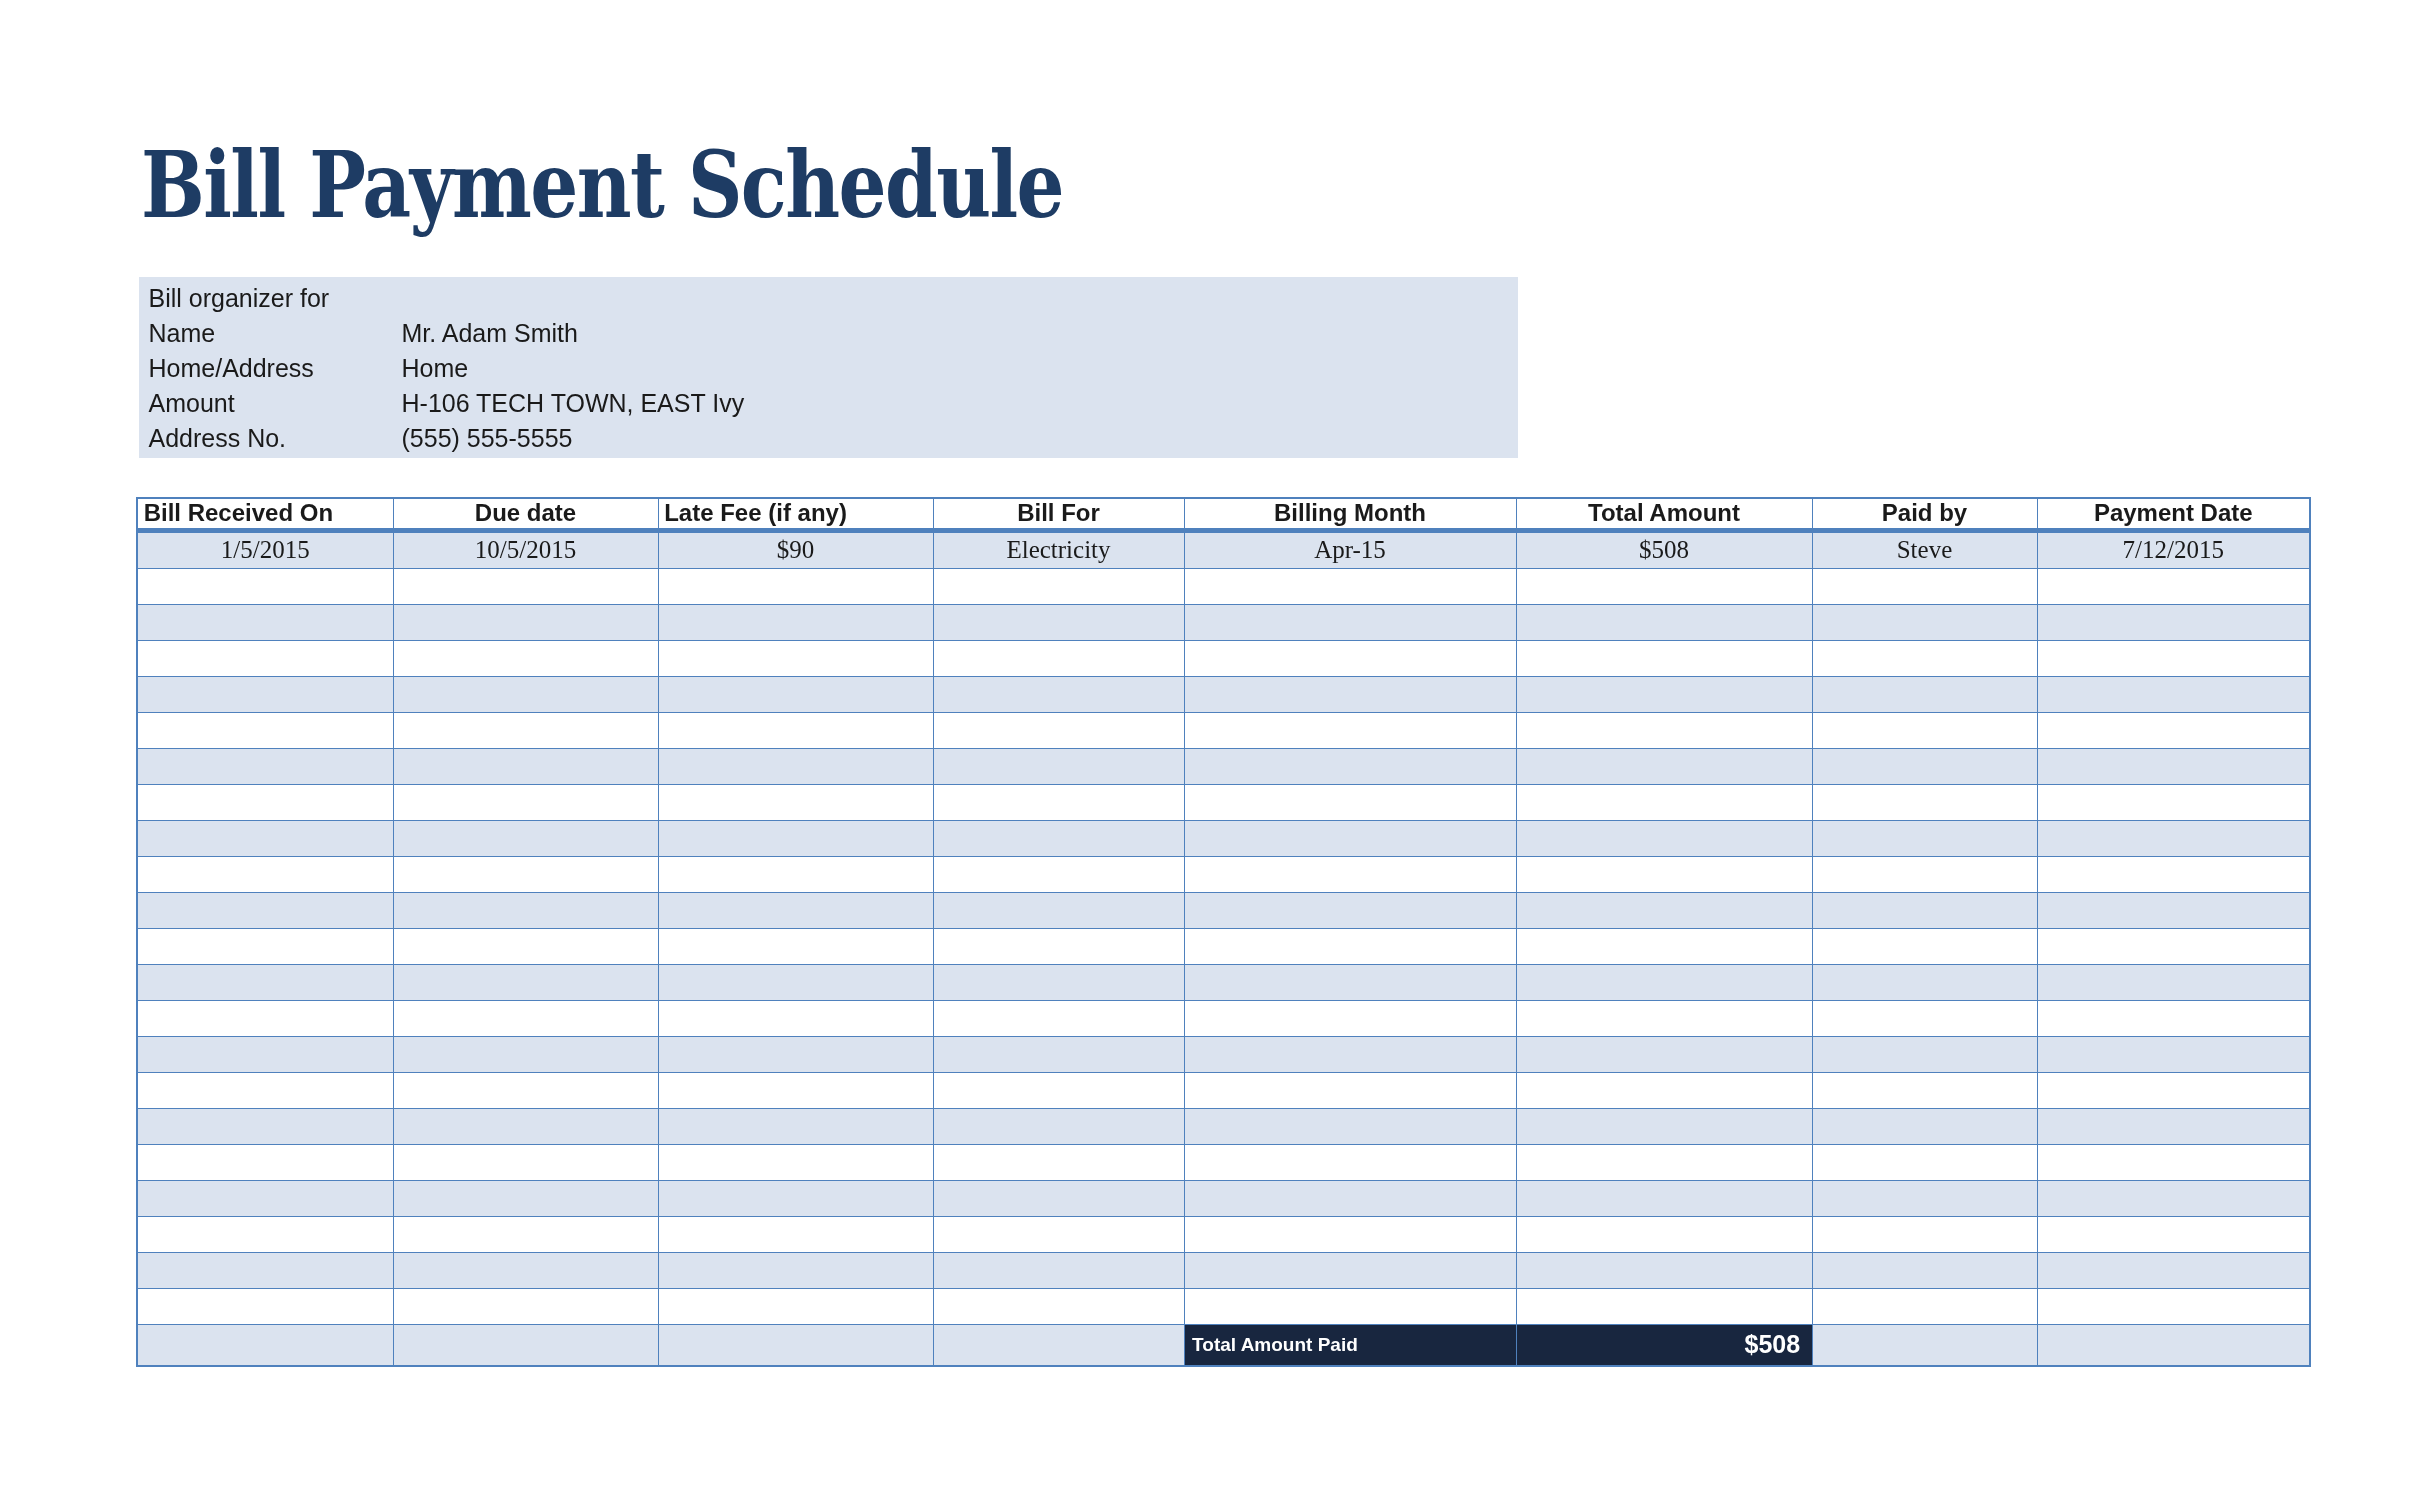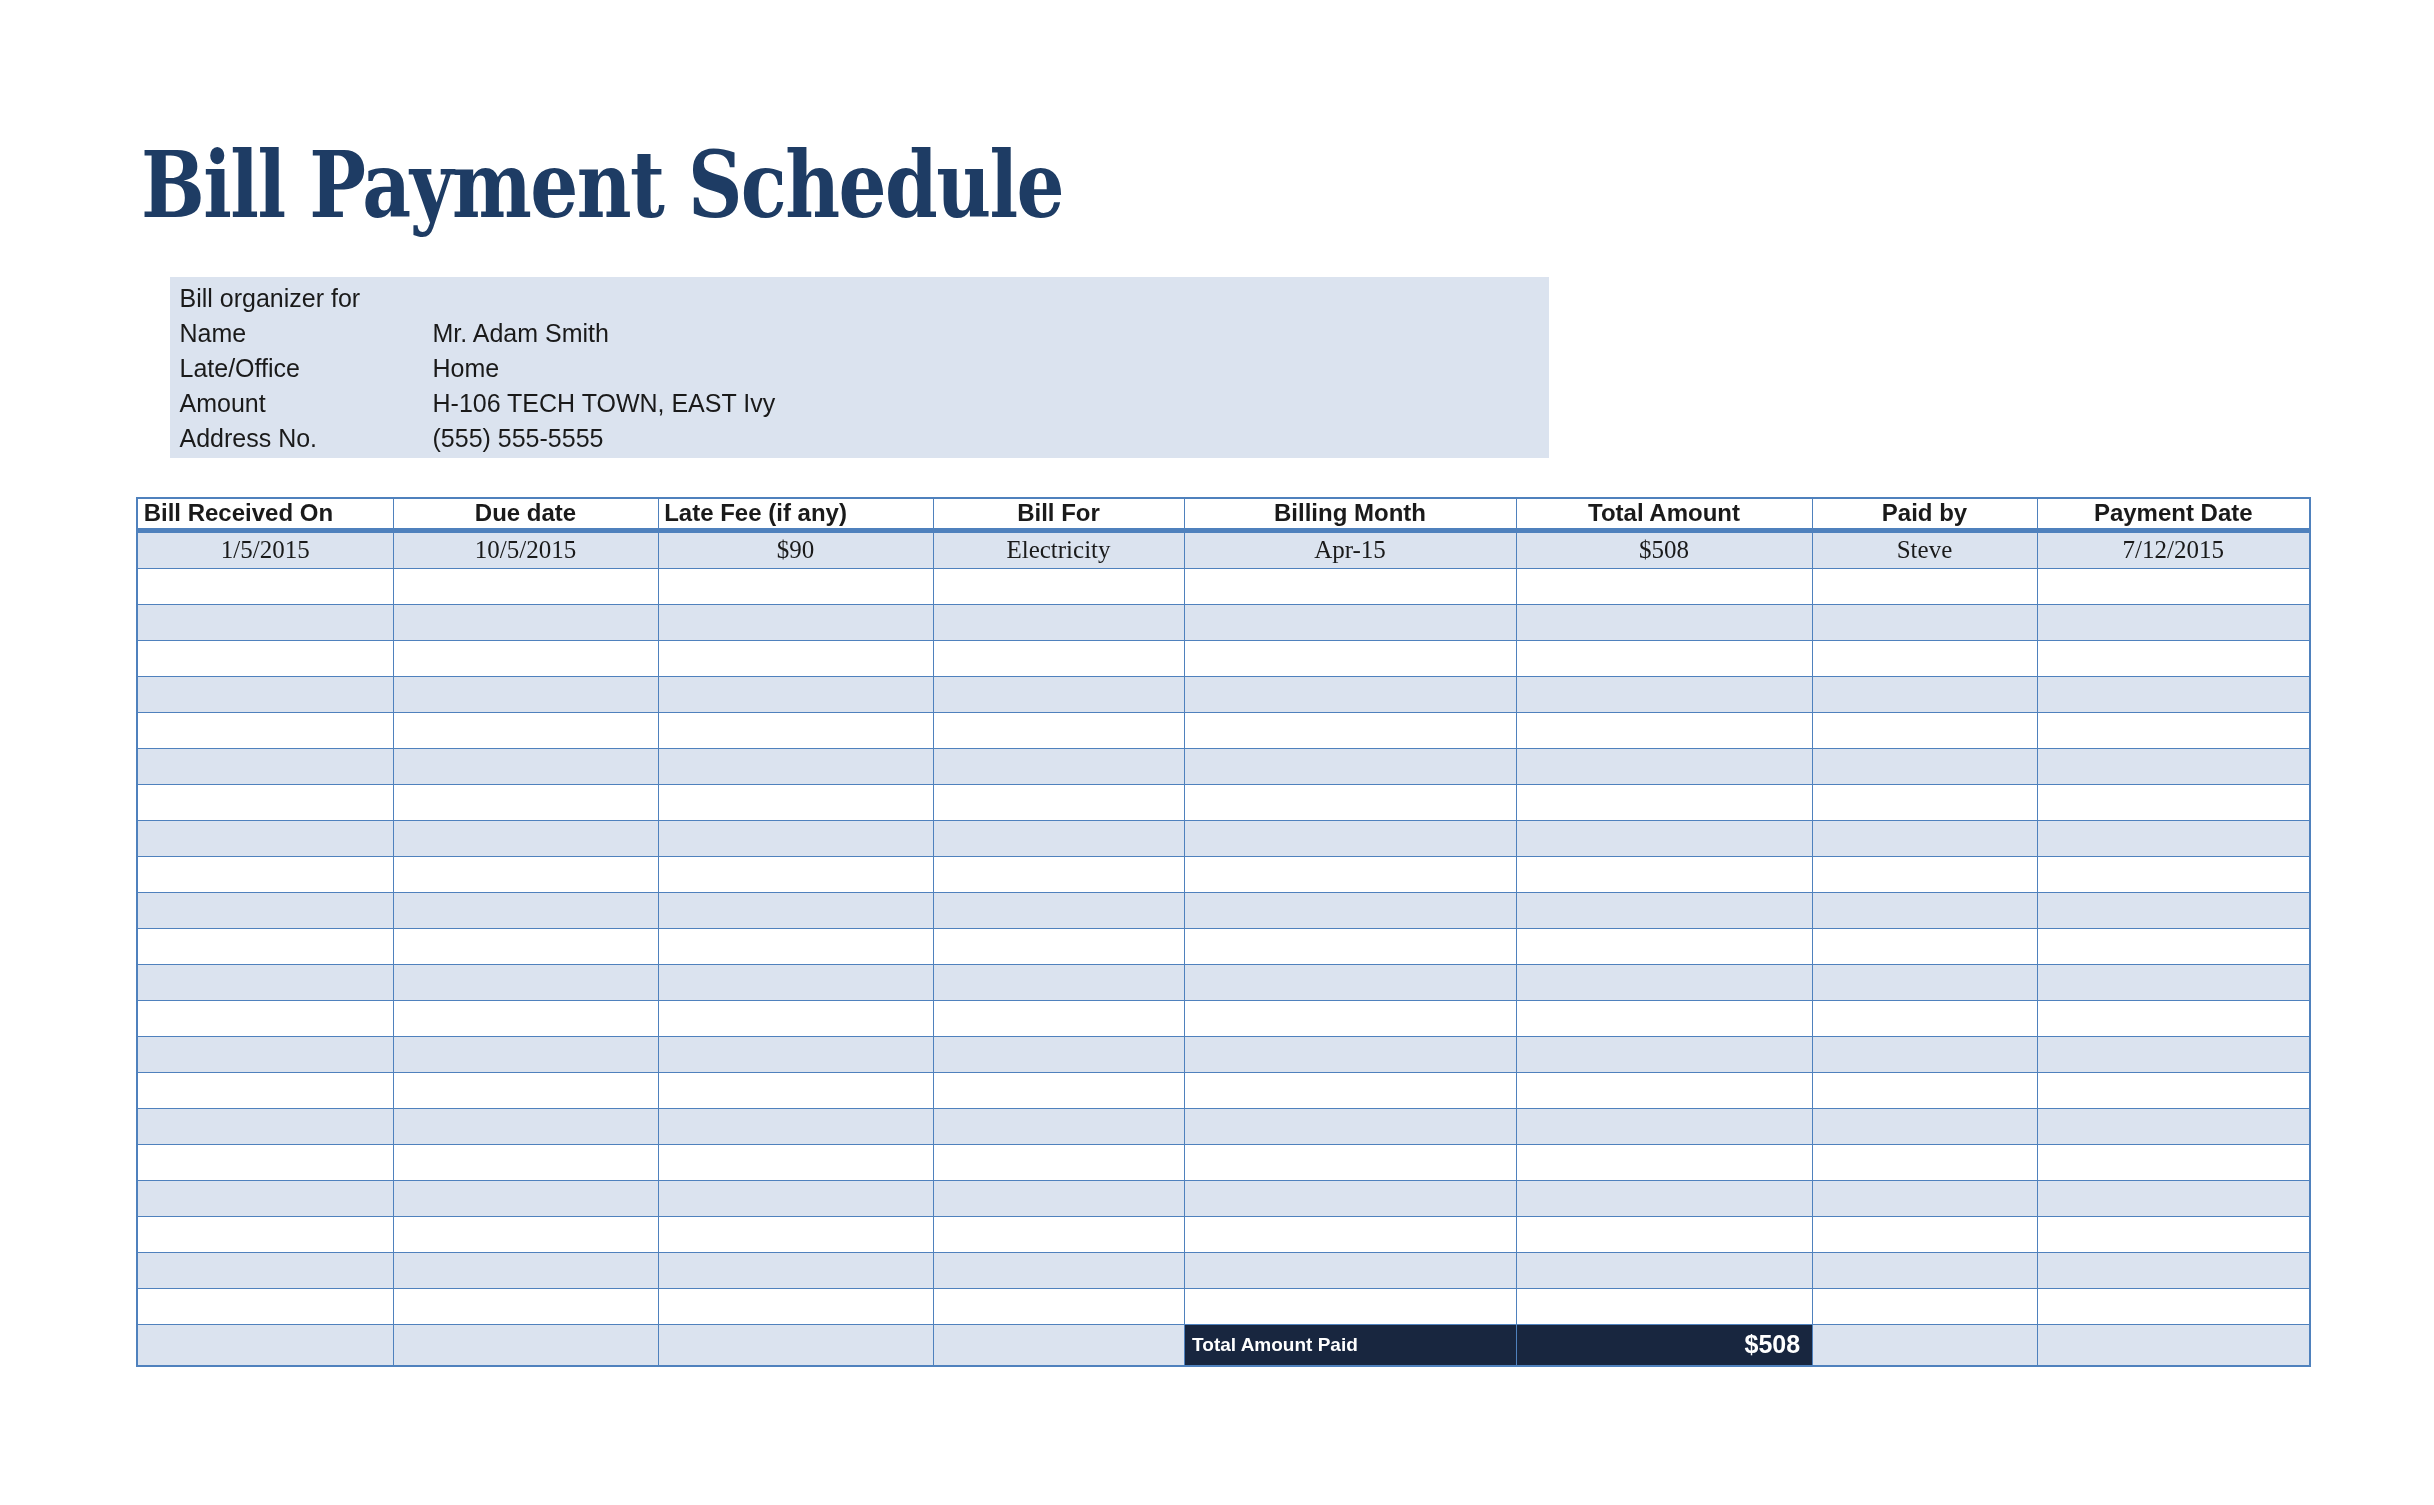--- a/index.html
+++ b/index.html
@@ -35,21 +35,20 @@
     white-space:nowrap;
   }
   
   .organizer{
     position:absolute;
     left:139px; top:277px;
     width:1379px; height:181px;
     background:var(--fill);
     font-size:25px;
     padding:3.8px 0 0 9.5px;
-    margin-left:31px;
   }
   .organizer .row{
     display:flex;
     height:35px;
     align-items:center;
   }
   .organizer .lbl{ width:253px; flex:0 0 253px; }
   .organizer .val{ flex:1; }
   
   .bill-table-wrap{
@@ -115,21 +114,21 @@
 
 <div class="organizer">
   <div class="row">
     <span class="lbl">Bill organizer for</span>
   </div>
   <div class="row">
     <span class="lbl">Name</span>
     <span class="val">Mr. Adam Smith</span>
   </div>
   <div class="row">
-    <span class="lbl">Late/Office</span>
+    <span class="lbl">Home/Address</span>
     <span class="val">Home</span>
   </div>
   <div class="row">
     <span class="lbl">Amount</span>
     <span class="val">H-106 TECH TOWN, EAST Ivy</span>
   </div>
   <div class="row">
     <span class="lbl">Address No.</span>
     <span class="val">(555) 555-5555</span>
   </div>

